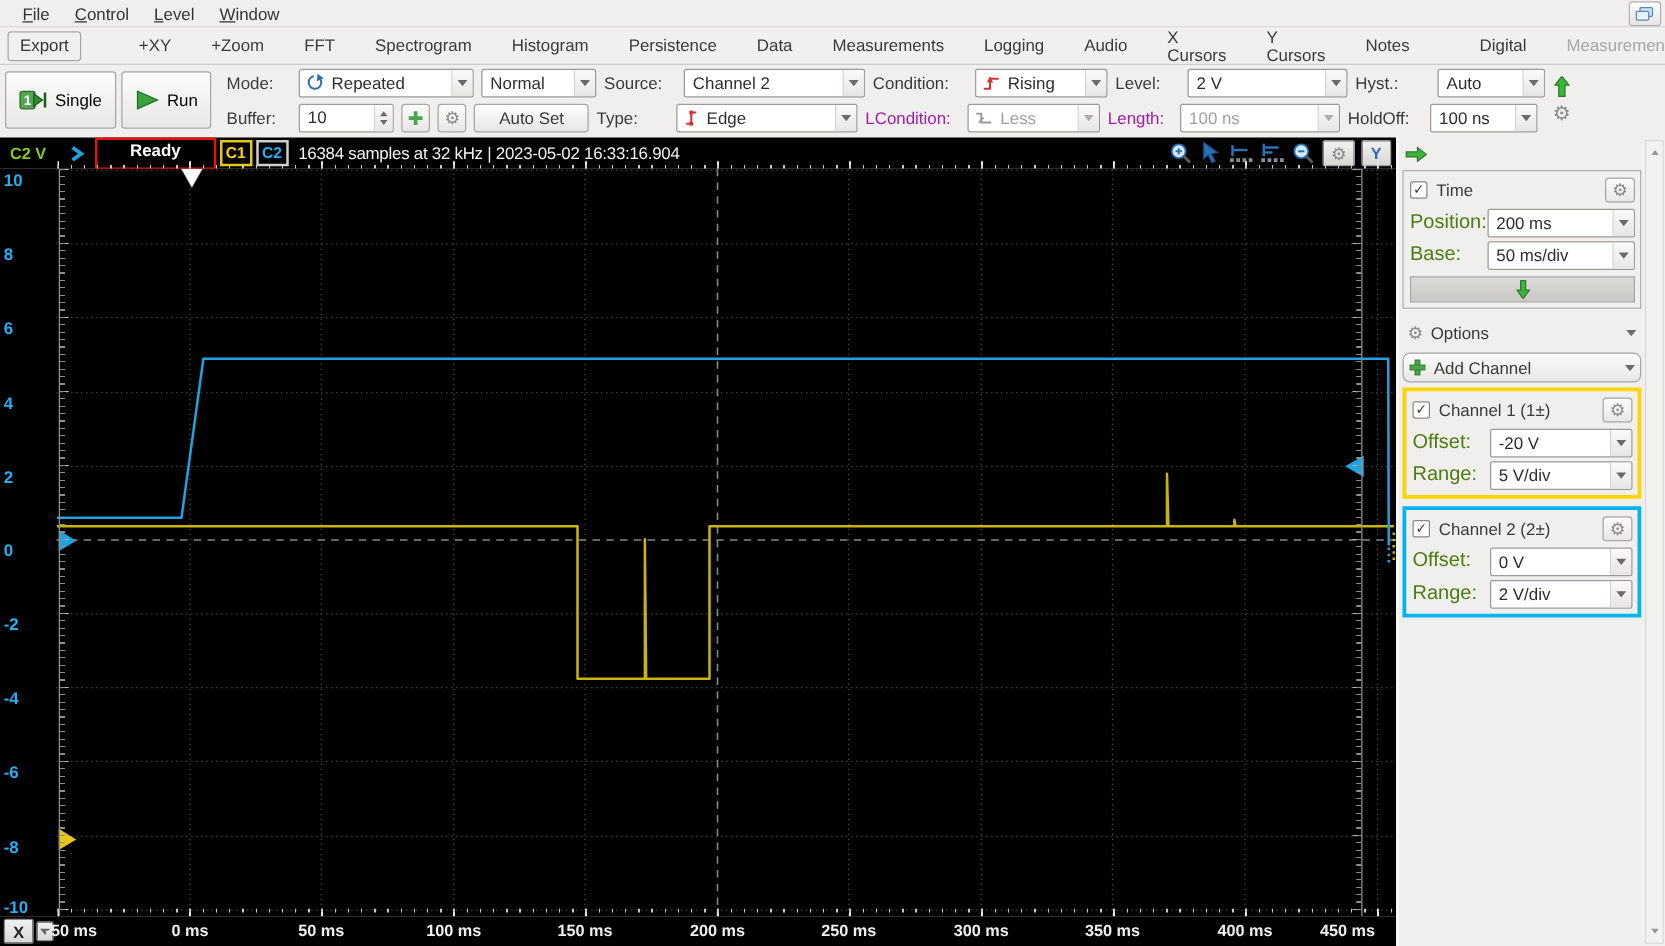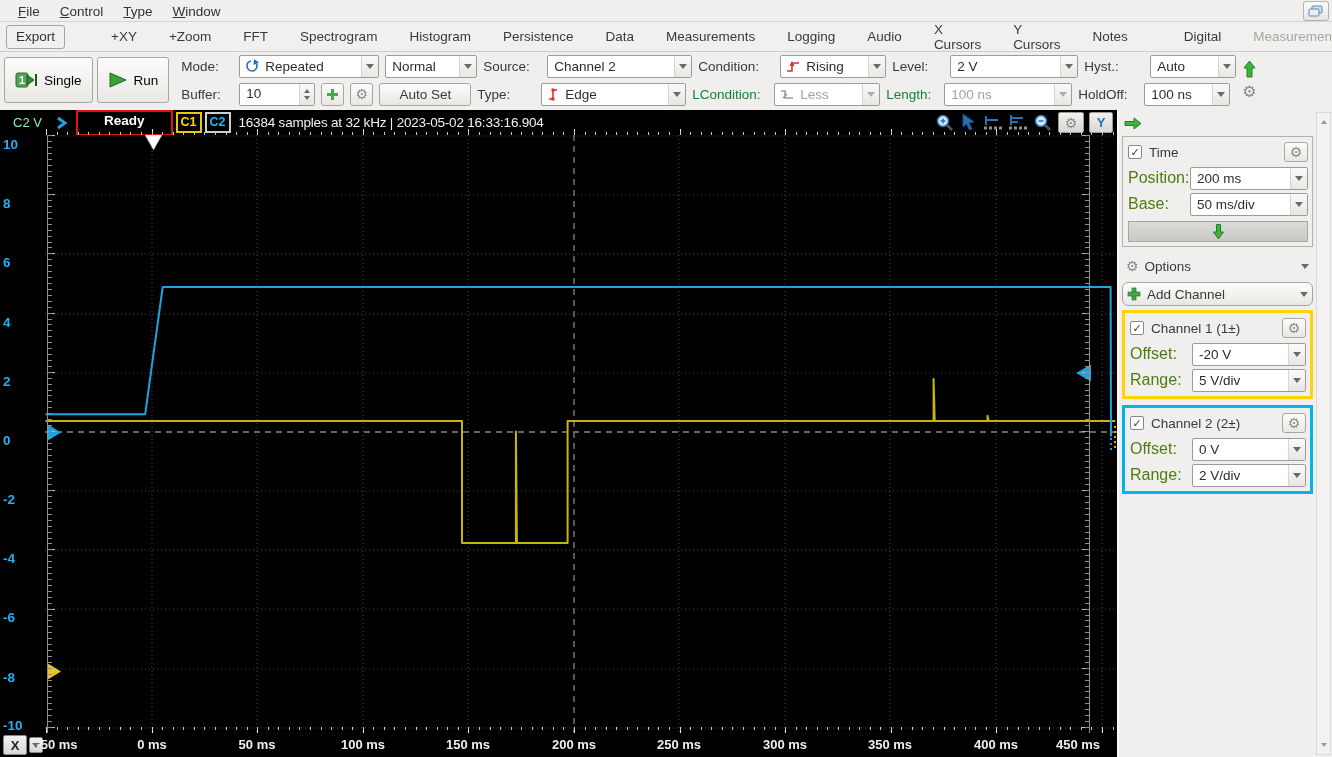--- a/index.html
+++ b/index.html
@@ -20,21 +20,21 @@
   .vsep { width:1px; height:18px; background:#cfcdca; margin:0 6px; }
   .tool-item { padding:0 10px; font-size:13.5px; color:#3a3a3a; }
   .tool-item.disabled { color:#a9a7a4; }
 
   
   .controlbar { position:absolute; top:52px; left:0; width:1332px; height:58px; background:#f0efed; display:flex; align-items:center; padding:4px 4px 6px 4px; }
   .bigbtn { height:46px; border:1px solid #a8a6a3; border-radius:3px; background:linear-gradient(#fcfcfb,#e9e7e4); display:flex; align-items:center; gap:6px; padding:0 10px; margin-right:4px; font-size:13.5px; }
   .ctrl-main { display:flex; flex-direction:column; gap:5px; margin-left:8px; }
   .ctrl-row { display:flex; align-items:center; gap:6px; height:23px; }
   .clabel { font-size:13.5px; color:#3a3a3a; }
-  .clabel.dis { color:#15803d; }
+  .clabel.dis { color:#a21caf; }
   .w52{width:52px;} .w58{width:58px;} .w76{width:76px;} .w60{width:60px;}
   .combo { height:23px; background:#fff; border:1px solid #9d9b98; border-radius:2px; display:flex; align-items:center; overflow:hidden; }
   .combo .ctext { flex:1; padding:0 6px; font-size:13.5px; white-space:nowrap; }
   .combo .cicon { margin-left:5px; display:flex; }
   .combo .carrow { width:17px; align-self:stretch; display:flex; align-items:center; justify-content:center; border-left:1px solid #d7d5d2; background:linear-gradient(#fafaf9,#e8e6e3); }
   .tri { width:0; height:0; border:4px solid transparent; border-top:5px solid #6a6a6a; margin-top:4px; }
   .combo.dis .ctext { color:#a0a09e; }
   .combo.dis .tri { border-top-color:#b0aeab; }
   .cw140{width:140px;} .cw92{width:92px;} .cw145{width:145px;} .cw106{width:106px;} .cw128{width:128px;} .cw86{width:86px;}
   .spin { width:76px; height:23px; background:#fff; border:1px solid #9d9b98; border-radius:2px; display:flex; }
@@ -42,21 +42,21 @@
   .spin .sarrows { width:15px; border-left:1px solid #d7d5d2; display:flex; flex-direction:column; align-items:center; justify-content:center; gap:3px; background:linear-gradient(#fafaf9,#e8e6e3); }
   .tri-up { width:0;height:0;border:3px solid transparent;border-bottom:4px solid #6a6a6a; }
   .tri-dn { width:0;height:0;border:3px solid transparent;border-top:4px solid #6a6a6a; }
   .sqbtn { width:23px; height:23px; border:1px solid #a8a6a3; border-radius:3px; background:linear-gradient(#fcfcfb,#e9e7e4); display:flex; align-items:center; justify-content:center; }
   .autoset { width:92px; height:23px; border:1px solid #a8a6a3; border-radius:3px; background:linear-gradient(#fcfcfb,#e9e7e4); font-size:13.5px; color:#3a3a3a; }
   .gear { color:#8a8a88; font-size:14px; line-height:1; }
   .endcol { display:flex; flex-direction:column; gap:6px; margin-left:6px; align-items:center; }
 
   
   .statusbar { position:absolute; top:110px; left:0; width:1117px; height:25px; background:#000; display:flex; align-items:center; }
-  .sb-axis { color:#86efac; font-weight:normal; font-size:13px; padding-left:13px; width:52px; }
+  .sb-axis { color:#84cc16; font-weight:bold; font-size:13px; padding-left:8px; width:52px; }
   .sb-chev { margin:0 8px 0 4px; display:flex; }
   .ready-box { border:2px solid #e81010; color:#fff; font-weight:bold; font-size:13.5px; padding:1px 26px 6px 26px; }
   .badge { font-weight:bold; font-size:12.5px; padding:1px 3px 2px 3px; margin-left:3px; border:2px solid; }
   .sb-info { color:#f2f2f2; font-size:13.5px; margin-left:8px; letter-spacing:-0.2px; flex:1; white-space:nowrap; }
   .sb-icons { display:flex; align-items:center; gap:5px; margin-right:4px; }
   .sb-btn { height:21px; border:1px solid #9d9b98; border-radius:2px; background:linear-gradient(#f2f1ef,#d9d7d4); display:flex; align-items:center; justify-content:center; }
   .ruler-top { position:absolute; left:45px; bottom:0; width:1070px; height:6px;
     background-image:
       repeating-linear-gradient(to right, #c8c8c8 0 1px, transparent 1px 10.56px),
       repeating-linear-gradient(to right, #e8e8e8 0 1px, transparent 1px 105.6px);
@@ -111,21 +111,21 @@
   .tri-dn.sm { border-width:3px; border-top-width:4px; border-top-color:#9a9895; }
 </style>
 </head>
 <body>
 
 <div class="app">
 
   <div class="menubar">
     <span class="menu-item">File</span>
     <span class="menu-item">Control</span>
-    <span class="menu-item">Type</span>
+    <span class="menu-item">Level</span>
     <span class="menu-item">Window</span>
     <span class="spacer"></span>
     <span class="win-btn">
       <svg width="16" height="13">
           <rect x="4" y="1" width="10" height="7" rx="1" fill="#cfe3f5" stroke="#5b87b0"></rect>
           <rect x="1" y="4" width="10" height="7" rx="1" fill="#e8f1fa" stroke="#5b87b0"></rect>
         </svg>
     </span>
   </div>
 

